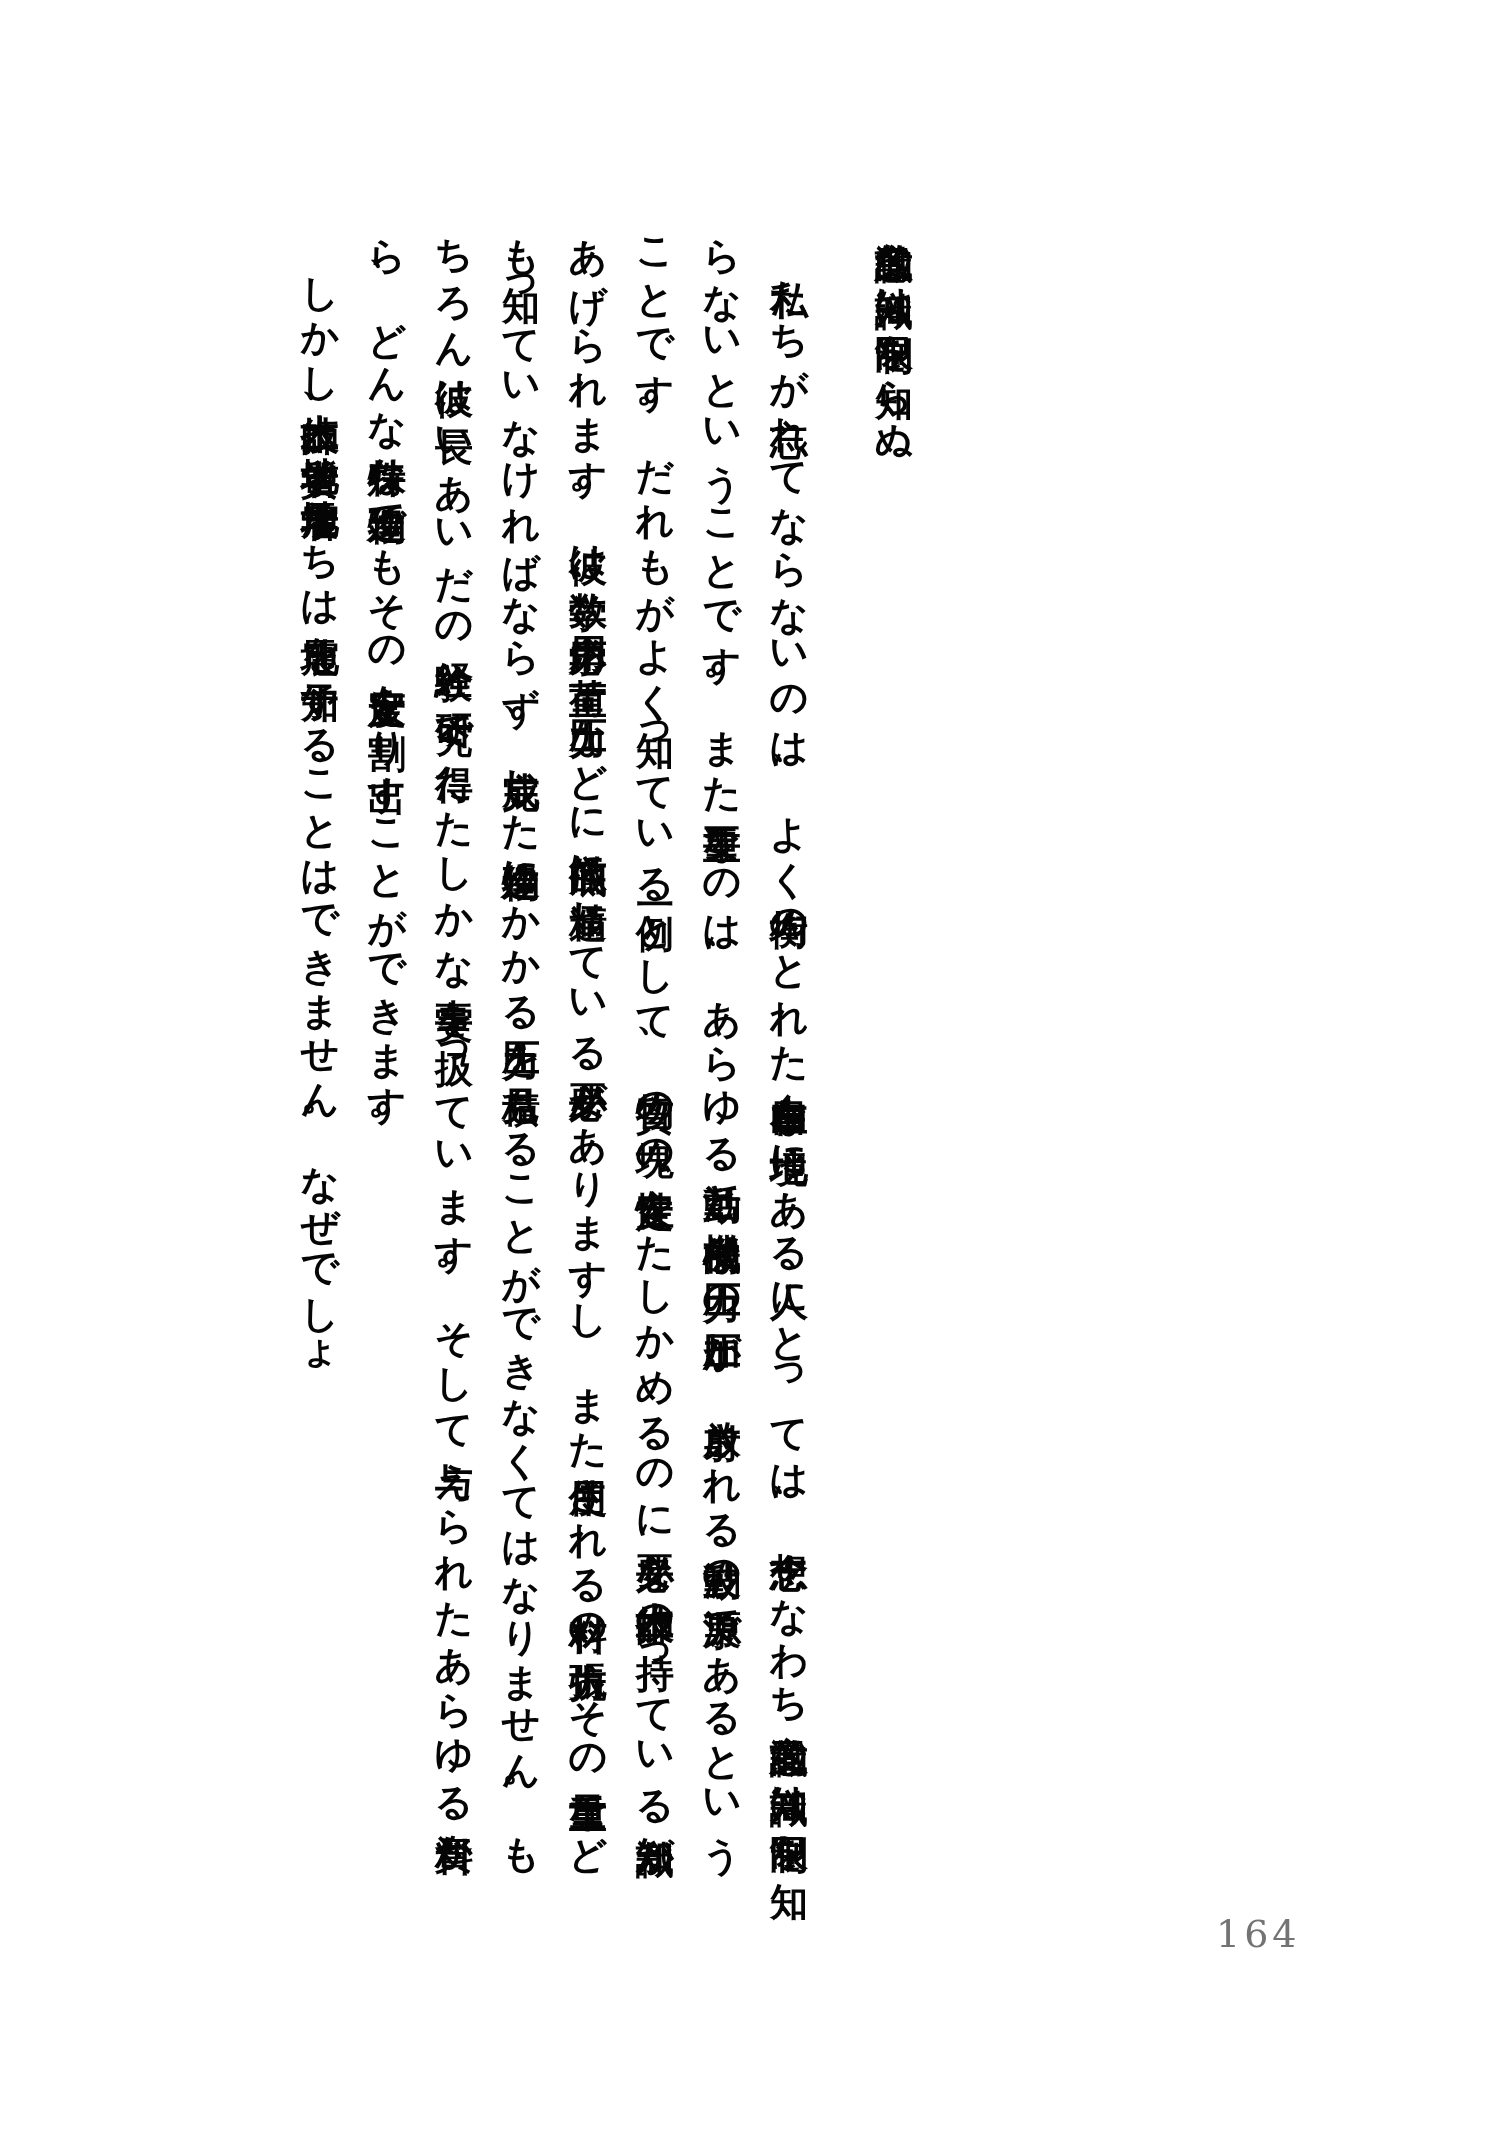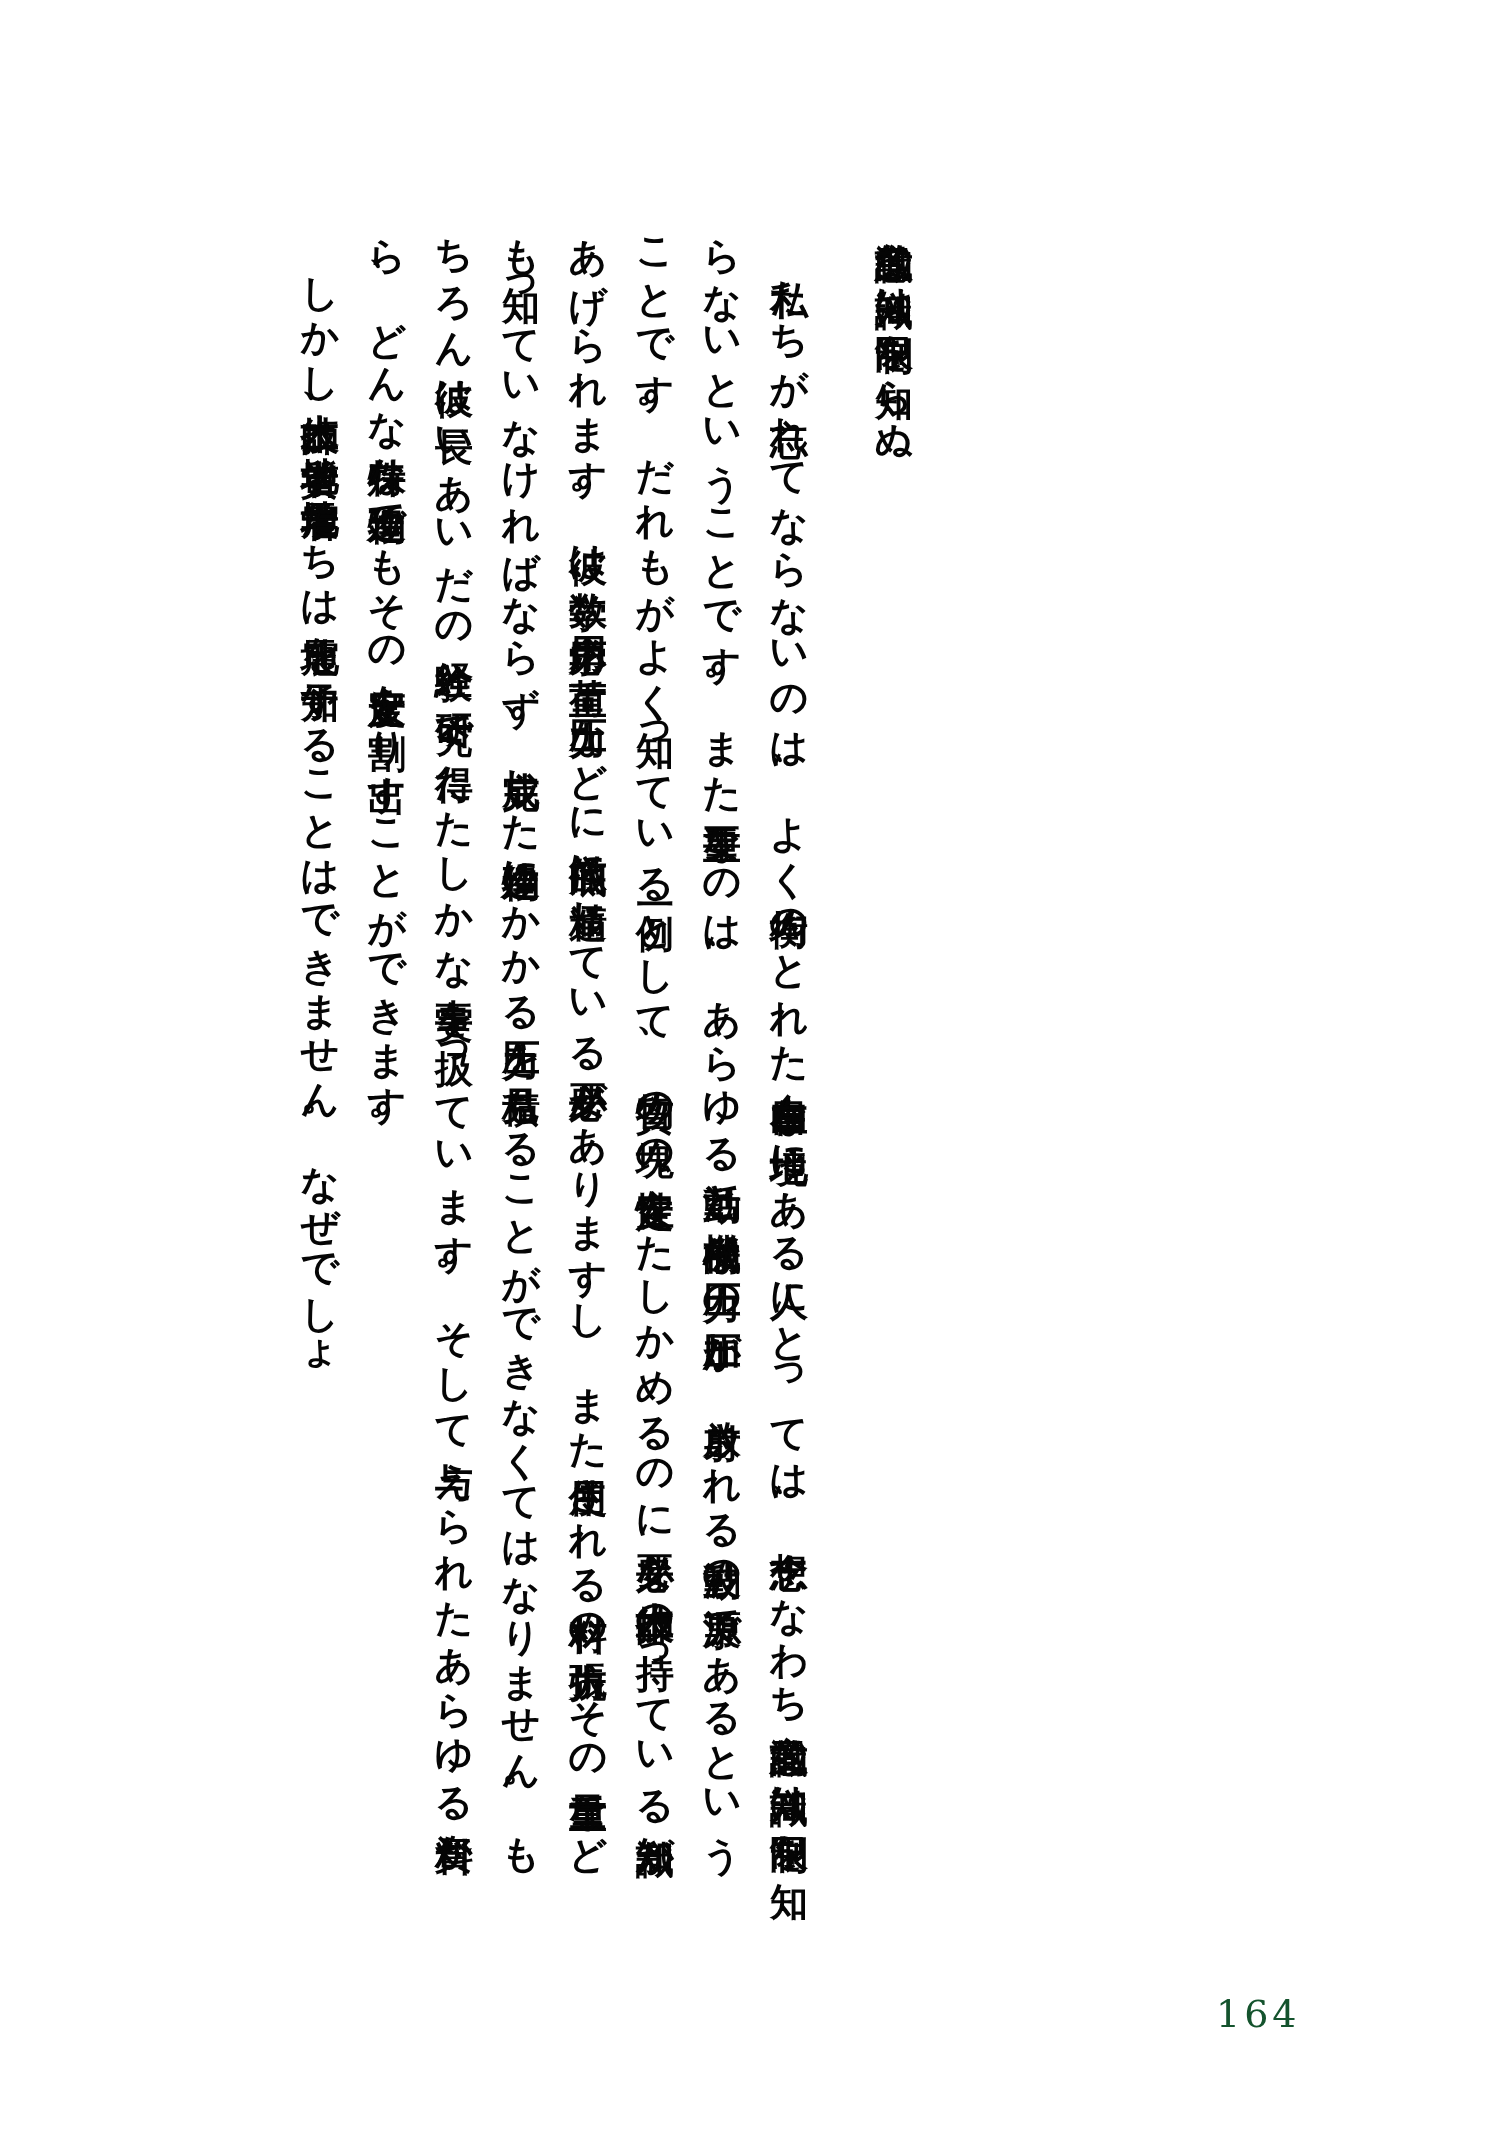--- a/index.html
+++ b/index.html
@@ -37,24 +37,24 @@
     line-height: 67px;       
   }
   .para {
     margin: 0;
     line-height: 67px;       
     text-indent: 39px;       
   }
   .page-number {
     position: absolute;
     left: 1216px;
-    top: 1992px;
+    top: 1912px;
     font-size: 38px;
     letter-spacing: 4px;
-    color: #14532d;
+    color: #737373;
     font-family: "DejaVu Serif", "Liberation Serif", serif;
     font-variant-numeric: oldstyle-nums;
   }
 </style>
 </head>
 <body>
 
 <div class="book-page">
 
   <div class="text-block">

